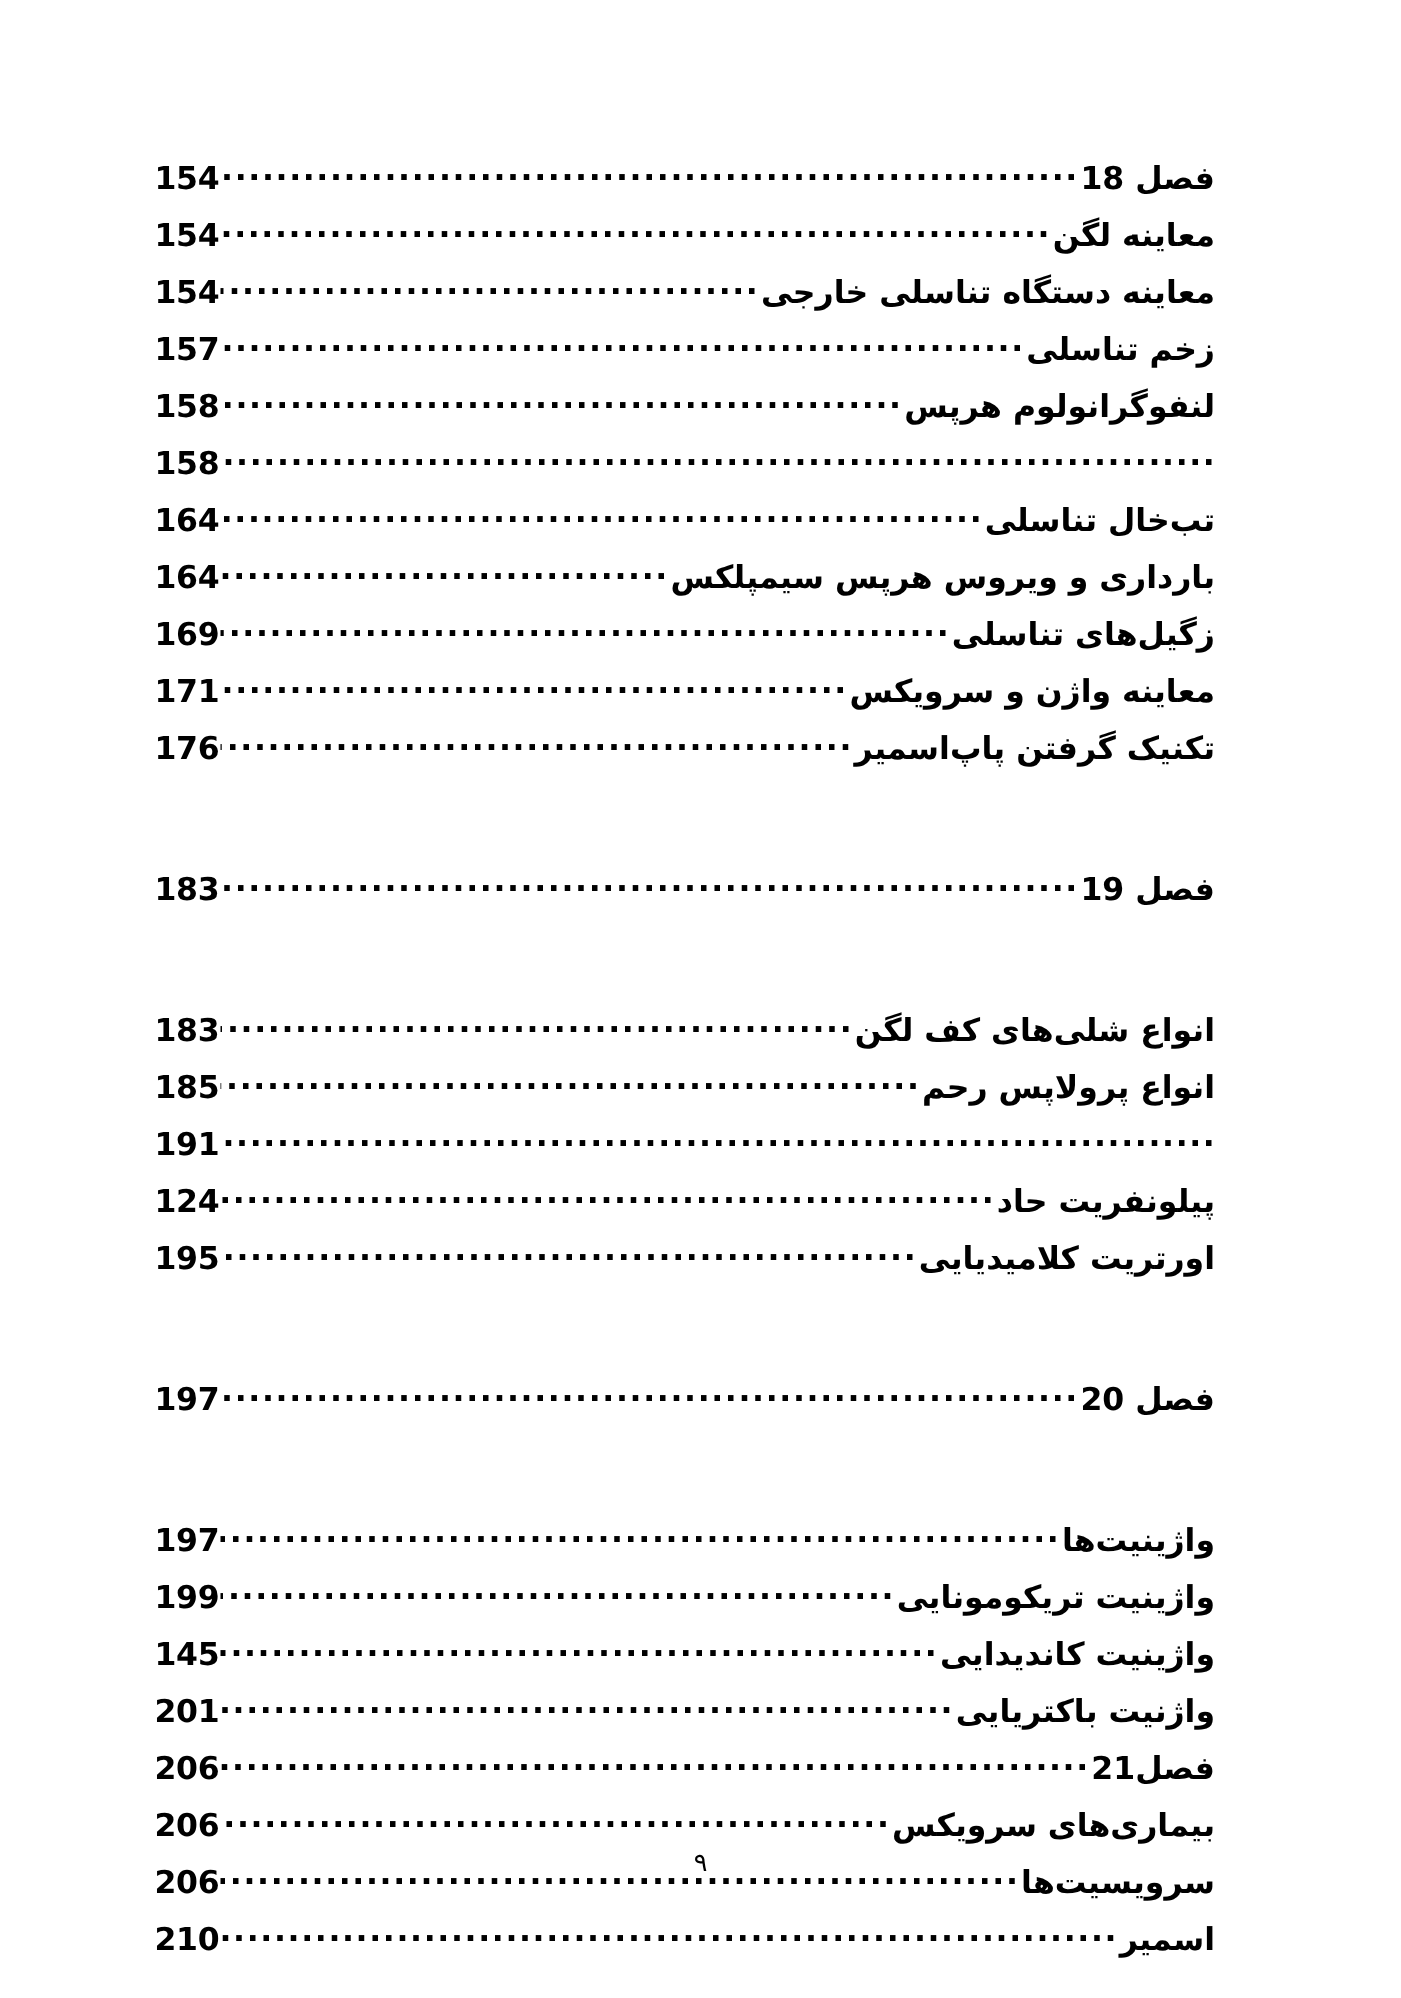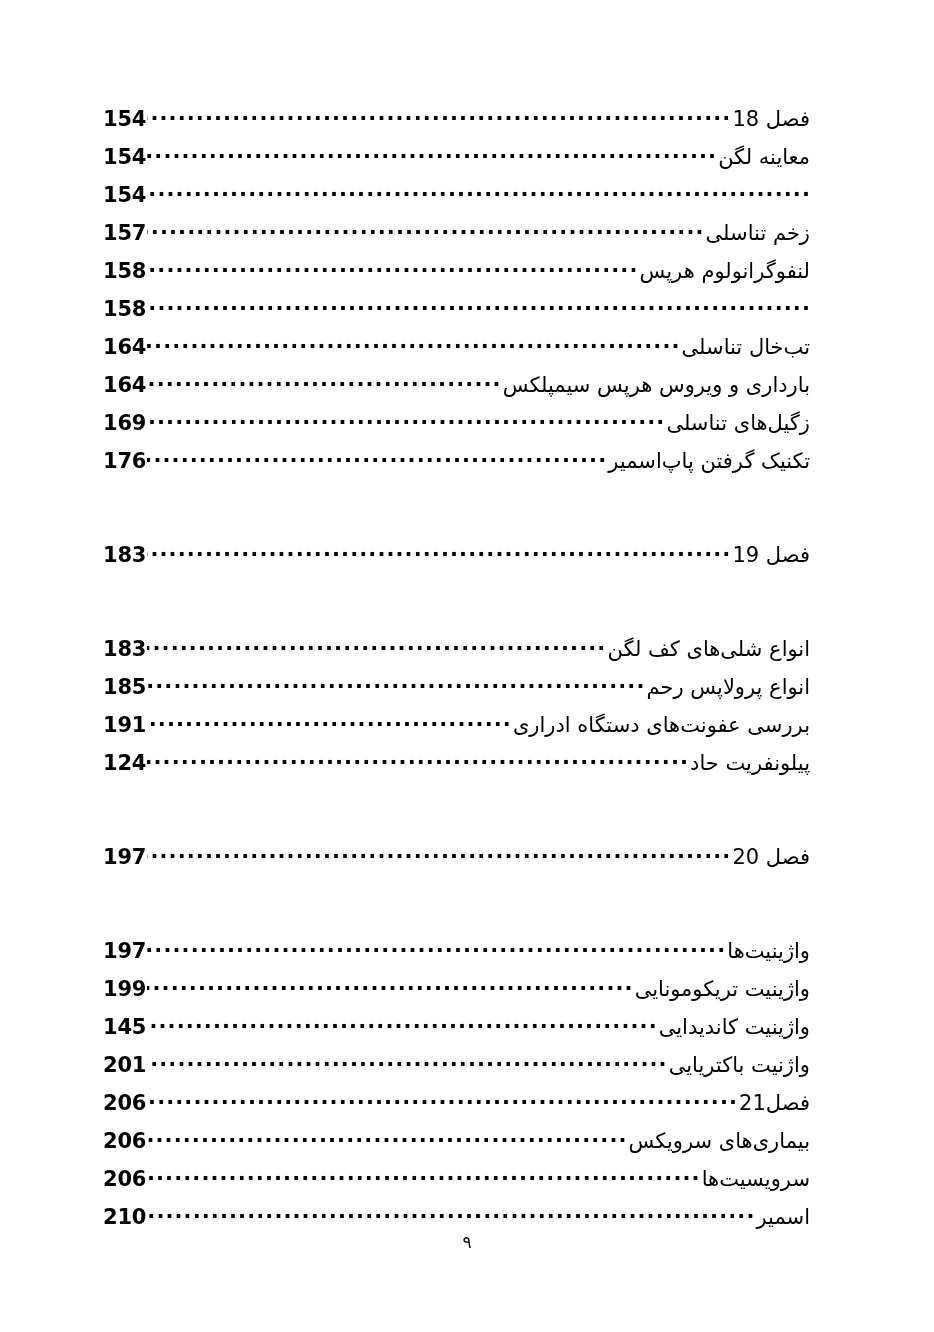--- a/index.html
+++ b/index.html
@@ -77,21 +77,21 @@
     letter-spacing: 1.1px;
     color: #000000;
     white-space: nowrap;
   }
 
   .entry-title {
     flex: 0 0 auto;
     direction: rtl;
     unicode-bidi: isolate;
     font-family: "DejaVu Sans", "Liberation Sans", sans-serif;
-    font-weight: normal;
+    font-weight: bold;
     font-size: 21px;
     color: #000000;
     white-space: nowrap;
     text-align: right;
     padding-right: 2px;
   }
 
   #folio {
     position: absolute;
     left: 0;
@@ -117,20 +117,21 @@
         <span class="entry-title">فصل 18</span>
       </div>
       <div class="toc-row">
         <span class="page-num">154</span>
         <span class="leader"></span>
         <span class="entry-title">معاینه لگن</span>
       </div>
       <div class="toc-row">
         <span class="page-num">154</span>
         <span class="leader"></span>
+        <span class="entry-title">معاینه دستگاه تناسلی خارجی</span>
       </div>
       <div class="toc-row">
         <span class="page-num">157</span>
         <span class="leader"></span>
         <span class="entry-title">زخم تناسلی</span>
       </div>
       <div class="toc-row">
         <span class="page-num">158</span>
         <span class="leader"></span>
         <span class="entry-title">لنفوگرانولوم هرپس</span>
@@ -146,20 +147,25 @@
       </div>
       <div class="toc-row">
         <span class="page-num">164</span>
         <span class="leader"></span>
         <span class="entry-title">بارداری و ویروس هرپس سیمپلکس</span>
       </div>
       <div class="toc-row">
         <span class="page-num">169</span>
         <span class="leader"></span>
         <span class="entry-title">زگیل‌های تناسلی</span>
+      </div>
+      <div class="toc-row">
+        <span class="page-num">171</span>
+        <span class="leader"></span>
+        <span class="entry-title">معاینه واژن و سرویکس</span>
       </div>
       <div class="toc-row">
         <span class="page-num">176</span>
         <span class="leader"></span>
         <span class="entry-title">تکنیک گرفتن پاپ‌اسمیر</span>
       </div>
       <div class="toc-row gap-before gap-after">
         <span class="page-num">183</span>
         <span class="leader"></span>
         <span class="entry-title">فصل 19</span>
@@ -170,26 +176,30 @@
         <span class="entry-title">انواع شلی‌های کف لگن</span>
       </div>
       <div class="toc-row">
         <span class="page-num">185</span>
         <span class="leader"></span>
         <span class="entry-title">انواع پرولاپس رحم</span>
       </div>
       <div class="toc-row">
         <span class="page-num">191</span>
         <span class="leader"></span>
-        <span class="entry-title">بررسی عفونت‌های دستگاه ادراری</span>
       </div>
       <div class="toc-row">
         <span class="page-num">124</span>
         <span class="leader"></span>
         <span class="entry-title">پیلونفریت حاد</span>
+      </div>
+      <div class="toc-row">
+        <span class="page-num">195</span>
+        <span class="leader"></span>
+        <span class="entry-title">اورتریت کلامیدیایی</span>
       </div>
       <div class="toc-row gap-before gap-after">
         <span class="page-num">197</span>
         <span class="leader"></span>
         <span class="entry-title">فصل 20</span>
       </div>
       <div class="toc-row">
         <span class="page-num">197</span>
         <span class="leader"></span>
         <span class="entry-title">واژینیت‌ها</span>

